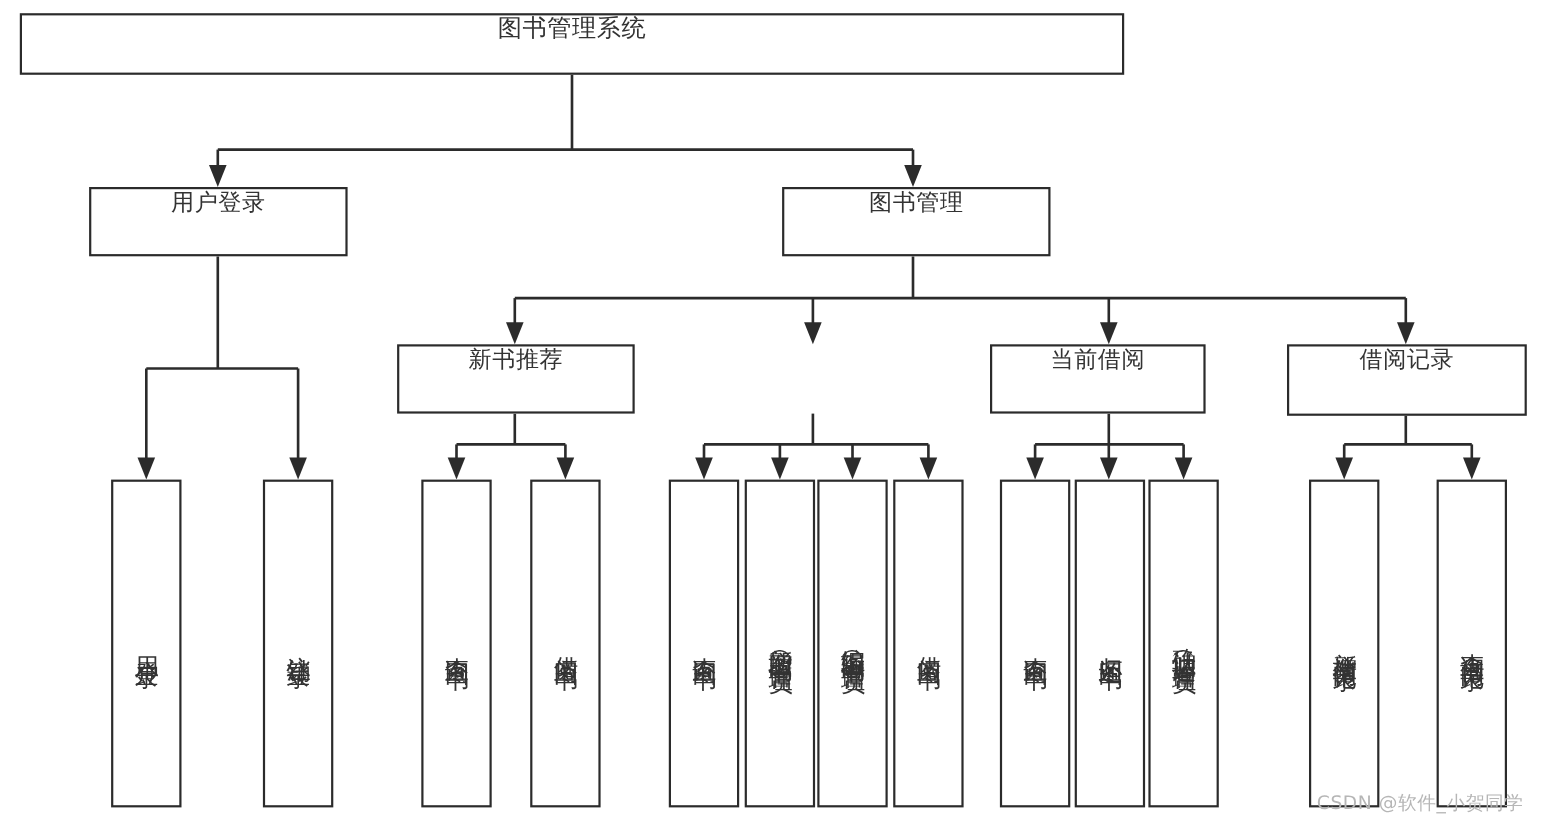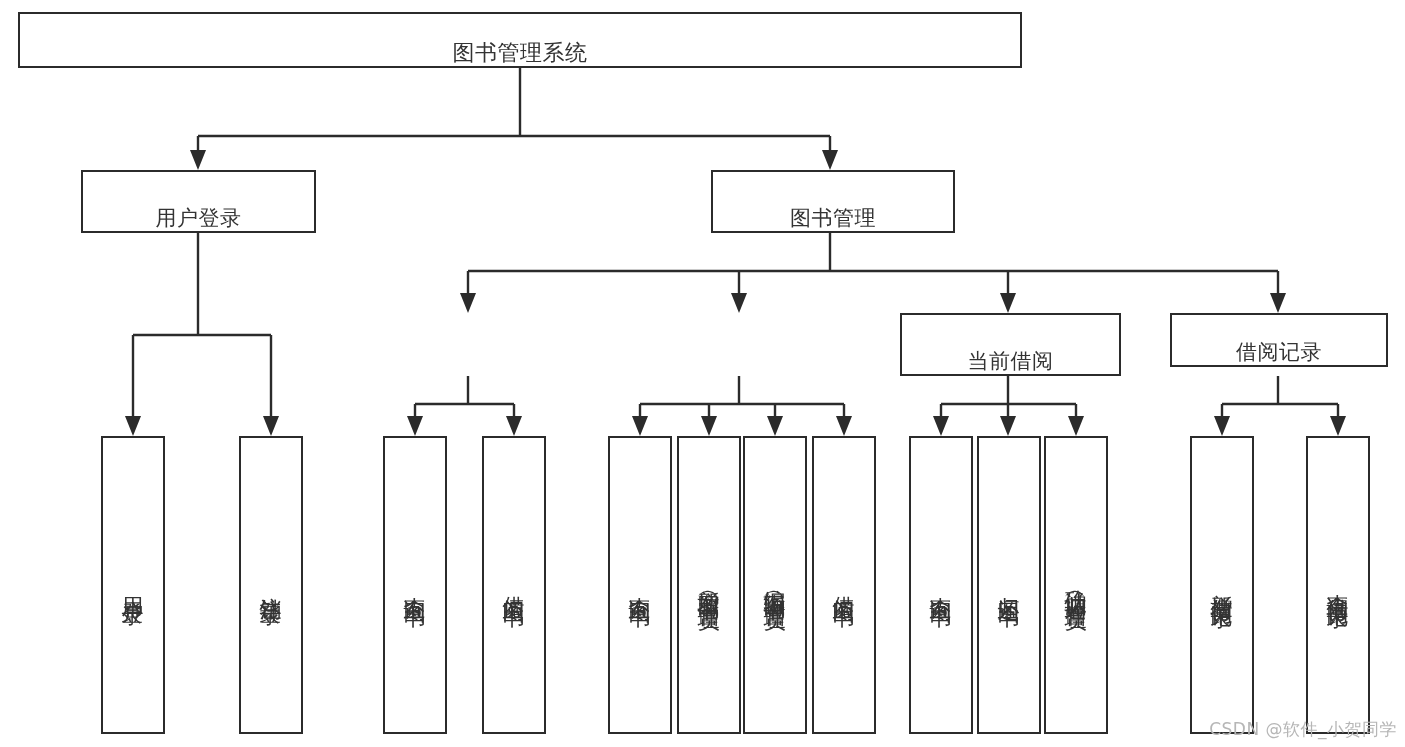--- a/index.html
+++ b/index.html
@@ -36,21 +36,21 @@
   #edges polygon {
     fill: #2b2b2b;
   }
   
   .node {
     position: absolute;
     box-sizing: border-box;
     border: 2.4px solid #2b2b2b;
     background: #ffffff;
     display: flex;
-    align-items: flex-end;
+    align-items: flex-start;
     justify-content: center;
     color: #333333;
   }
   .node .label {
     display: block;
     white-space: nowrap;
     line-height: 1.18;
     letter-spacing: 0.5px;
   }
   
@@ -69,21 +69,21 @@
     writing-mode: vertical-rl;
     text-orientation: upright;
     font-size: 22px;
     line-height: 1.05;
     letter-spacing: 3px;
     white-space: nowrap;
   }
   
   #watermark {
     position: absolute;
-    right: 8px;
+    right: 20px;
     bottom: 6px;
     font-size: 17px;
     color: #b6b6b6;
     white-space: nowrap;
     letter-spacing: 0.5px;
     z-index: 5;
     font-family: "DejaVu Sans", "Liberation Sans", sans-serif;
   }
 </style>
 </head>
@@ -162,27 +162,30 @@
   </div>
 
   <div class="node horiz" style="left:81px; top:170px; width:235px; height:63px;">
     <span class="label">用户登录</span>
   </div>
 
   <div class="node horiz" style="left:711px; top:170px; width:244px; height:63px;">
     <span class="label">图书管理</span>
   </div>
 
-
-
-  <div class="node horiz" style="left:900px; top:313px; width:221px; height:63px;">
+  <div class="node horiz" style="left:361px; top:313px; width:216px; height:63px;">
+    <span class="label">新书推荐</span>
+  </div>
+
+
+  <div class="node horiz" style="left:900px; top:313px; width:196px; height:63px;">
     <span class="label">当前借阅</span>
   </div>
 
-  <div class="node horiz" style="left:1170px; top:313px; width:218px; height:54px;">
+  <div class="node horiz" style="left:1170px; top:313px; width:218px; height:65px;">
     <span class="label">借阅记录</span>
   </div>
 
   <div class="node vert" style="left:101px; top:436px; width:64px; height:298px;">
     <span class="label">用户登录</span>
   </div>
   <div class="node vert" style="left:239px; top:436px; width:64px; height:298px;">
     <span class="label">注销登录</span>
   </div>
 

